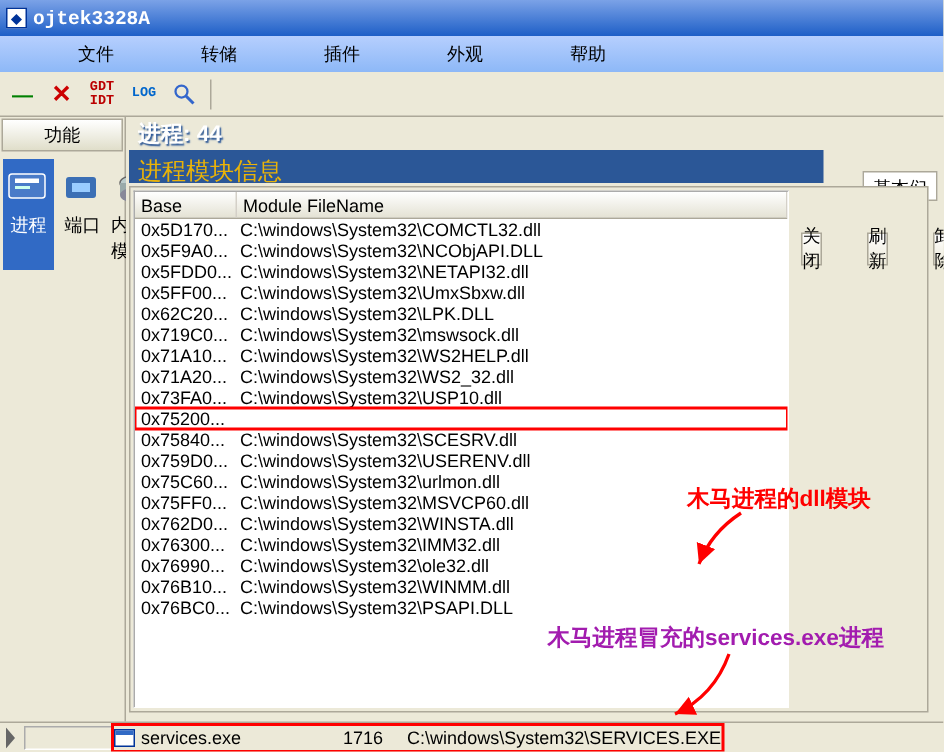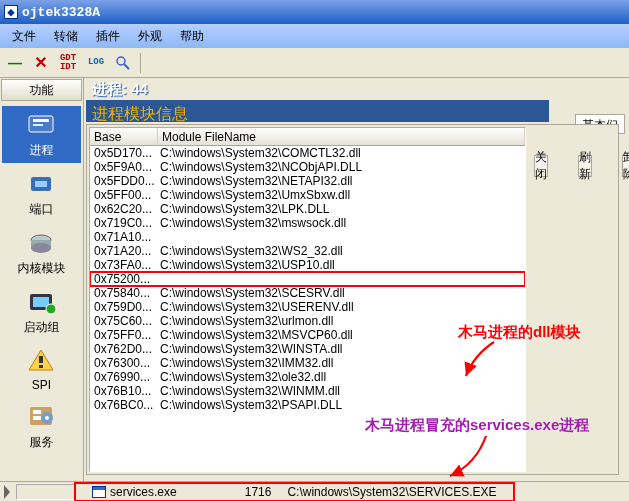--- a/index.html
+++ b/index.html
@@ -3,36 +3,36 @@
 <meta charset="utf-8">
 <style>
 * { margin: 0; padding: 0; box-sizing: border-box; font-family: "宋体", SimSun, sans-serif; font-size: 12px; }
 body { background: #ece9d8; width: 629px; height: 501px; overflow: hidden; position: relative; }
 
 .titlebar { height: 24px; background: linear-gradient(#7ba2e7, #1e5fc7); display: flex; align-items: center; padding: 0 4px; }
 .title-icon { width: 14px; height: 14px; background: #fff; border: 1px solid #003399; margin-right: 4px; display: flex; align-items: center; justify-content: center; font-size: 9px; color: #003399; font-weight: bold; }
 .title-text { color: #fff; font-family: "Courier New", monospace; font-size: 13px; font-weight: bold; }
 
 .menubar { height: 24px; background: linear-gradient(#b6cffe, #8db8f7); display: flex; align-items: center; padding: 0 4px; gap: 2px; }
-.menu-item { padding: 2px 8px; cursor: default; }
+.menu-item { padding: 2px 8px; cursor: default; margin-left: 40px; }
 
 .toolbar { height: 30px; background: #ece9d8; border-bottom: 1px solid #aca899; display: flex; align-items: center; padding: 0 4px; gap: 4px; }
 .tb-btn { width: 22px; height: 22px; display: flex; align-items: center; justify-content: center; border: 1px solid transparent; cursor: default; font-size: 14px; }
 .tb-btn.green { color: #008000; font-weight: bold; }
 .tb-btn.red { color: #c00; font-weight: bold; font-size: 16px; }
 .tb-text { width: 24px; height: 22px; display: flex; align-items: center; justify-content: center; font-family: "Courier New", monospace; font-size: 9px; line-height: 1; font-weight: bold; text-align: center; }
 .tb-text.rr { color: #b00; }
 .tb-text.lg { color: #0066cc; }
 .tb-sep { width: 1px; height: 20px; background: #aca899; margin: 0 2px; }
 .tb-glass { width:22px; height:22px; display:flex; align-items:center; justify-content:center; }
 
 .body-area { display: flex; height: 423px; }
 .sidebar { width: 84px; background: #ece9d8; border-right: 1px solid #aca899; }
 .sidebar-tab { height: 22px; background: linear-gradient(#fff, #e0deca); border: 1px solid #aca899; margin: 1px; display: flex; align-items: center; justify-content: center; font-weight: normal; }
-.side-items { padding: 4px 2px; display: flex; flex-direction: column; gap: 2px; }
+.side-items { padding: 4px 2px; display: flex; flex-direction: row; gap: 2px; }
 .side-item { display: flex; flex-direction: column; align-items: center; padding: 4px 0; cursor: default; }
 .side-ico { width: 34px; height: 30px; display: flex; align-items: center; justify-content: center; margin-bottom: 2px; }
 .side-item.sel { background: #316ac5; color: #fff; }
 
 .main { flex: 1; position: relative; background: #ece9d8; }
 .proc-title { position: absolute; left: 2px; top: 0; height: 22px; color: #fff; font-size: 15px; font-weight: bold; padding: 2px 6px; text-shadow: 1px 1px 1px #2b5797; }
 .proc-sub { position: absolute; left: 2px; top: 22px; right: 80px; height: 22px; background: #2b5797; color: #eab308; padding: 4px 6px; font-size: 16px; }
 .right-tab { position: absolute; right: 4px; top: 36px; height: 20px; padding: 2px 6px; border: 1px solid #aca899; background: #fff; }
 
 .panel { position: absolute; left: 2px; top: 46px; right: 10px; bottom: 26px; background: #ece9d8; border: 1px solid #aca899; display: flex; }
@@ -49,21 +49,21 @@
 
 .panel-btns { width: 90px; display: flex; gap: 30px; padding: 30px 6px 0 6px; }
 .pbtn { height: 22px; border: 1px solid #aca899; background: linear-gradient(#fff,#ece9d8); display: flex; align-items: center; justify-content: center; cursor: default; }
 
 .anno1 { position: absolute; left: 374px; top: 245px; color: #ff0000; font-size: 15px; font-weight: bold; z-index: 5; }
 .arrow1 { position: absolute; left: 380px; top: 262px; z-index: 5; }
 .anno2 { position: absolute; left: 365px; top: 416px; color: #a21caf; font-size: 15px; font-weight: bold; z-index: 5; }
 .arrow2 { position: absolute; left: 446px; top: 434px; z-index: 5; }
 
 .statusbar { position: absolute; left: 0; right: 0; bottom: 0; height: 20px; background: #ece9d8; border-top: 1px solid #aca899; display: flex; align-items: center; padding: 0 4px; }
-.status-seg { display: flex; align-items: center; gap: 4px; font-family: "Courier New", monospace; font-size: 12px; outline: 2px solid #ff0000; outline-offset: 0; padding: 1px 16px; height: 16px; }
+.status-seg { display: flex; align-items: center; gap: 4px; font-family: "Courier New", monospace; font-size: 12px; outline: 2px solid #ff0000; outline-offset: 0; padding: 1px 0; height: 16px; }
 .stat-ico { width: 14px; height: 12px; background: #fff; border: 1px solid #003399; position:relative; }
 .stat-ico:before { content:""; position:absolute; top:0; left:0; right:0; height:3px; background:#316ac5; }
 </style>
 </head>
 <body>
 
 <div class="titlebar">
   <div class="title-icon">◆</div>
   <div class="title-text">ojtek3328A</div>
 </div>
@@ -189,20 +189,21 @@
             <div class="row">
               <div class="rc-base">0x62C20...</div>
               <div class="rc-file">C:\windows\System32\LPK.DLL</div>
             </div>
             <div class="row">
               <div class="rc-base">0x719C0...</div>
               <div class="rc-file">C:\windows\System32\mswsock.dll</div>
             </div>
             <div class="row">
               <div class="rc-base">0x71A10...</div>
+              <div class="rc-file">C:\windows\System32\WS2HELP.dll</div>
             </div>
             <div class="row">
               <div class="rc-base">0x71A20...</div>
               <div class="rc-file">C:\windows\System32\WS2_32.dll</div>
             </div>
             <div class="row">
               <div class="rc-base">0x73FA0...</div>
               <div class="rc-file">C:\windows\System32\USP10.dll</div>
             </div>
             <div class="row hl-row">

